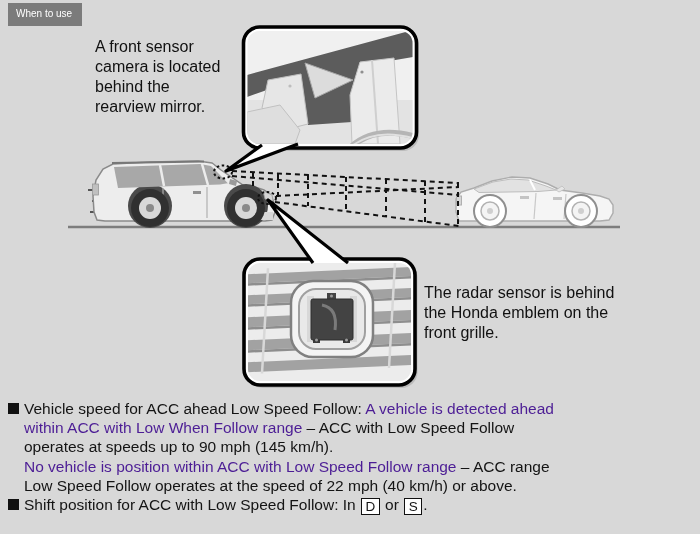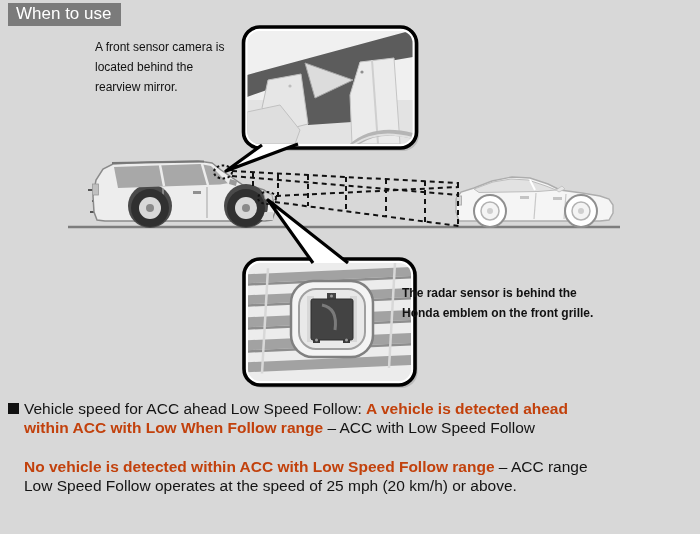--- a/index.html
+++ b/index.html
@@ -5,37 +5,37 @@
   html,body{margin:0;padding:0;}
   body{
     width:700px;height:534px;position:relative;overflow:hidden;
     background:#d8d8d8;
     font-family:"Liberation Sans","DejaVu Sans",sans-serif;
     color:#161616;
   }
   .badge{
     position:absolute;left:8px;top:3px;
     background:#7b7b7b;color:#ffffff;
-    font-size:17px;line-height:19px;padding:1px 10px 3px 8px;
+    font-size:10px;line-height:19px;padding:1px 10px 3px 8px;
   }
   .scene{position:absolute;left:0;top:0;}
   .callout-label{
-    position:absolute;font-size:12px;line-height:20px;color:#111;
+    position:absolute;font-size:16px;line-height:20px;color:#111;
   }
   #camera-label{left:95px;top:37px;width:134px;}
-  #radar-label{left:402px;top:283px;width:214px;font-weight:bold;}
+  #radar-label{left:424px;top:283px;width:214px;}
   .notes{
     position:absolute;left:8px;top:399px;width:674px;
     font-size:15.5px;line-height:19.2px;color:#141414;
   }
   .note{position:relative;padding-left:16px;}
   .note .bullet{
     position:absolute;left:0;top:4px;width:11px;height:11px;background:#111;
   }
-  .b{font-weight:bold;color:#c2410c;margin-top:12px;}
+  .b{font-weight:normal;color:#4c1d95;margin-top:12px;}
   .shift-key{
     display:inline-block;border:1.6px solid #111;background:#fff;
     font-size:13.5px;line-height:15px;padding:0 3.5px;
     vertical-align:-1px;margin:0 1px;
   }
 </style>
 </head>
 <body>
 
 <div class="badge">When to use</div>
@@ -175,17 +175,21 @@
 </svg>
 
 <div class="callout-label" id="camera-label">A front sensor camera is located behind the rearview mirror.</div>
 <div class="callout-label" id="radar-label">The radar sensor is behind the Honda emblem on the front grille.</div>
 
 <div class="notes">
   <div class="note">
     <span class="bullet"></span>
     <span>Vehicle speed for ACC ahead Low Speed Follow: </span><span class="b">A vehicle is detected ahead</span><br>
     <span class="b">within ACC with Low When Follow range</span><span> – ACC with Low Speed Follow</span><br>
-    <br>
-    <span class="b">No vehicle is detected within ACC with Low Speed Follow range</span><span> – ACC range</span><br>
-    <span>Low Speed Follow operates at the speed of 25 mph (20 km/h) or above.</span>
+    <span>operates at speeds up to 90 mph (145 km/h).</span><br>
+    <span class="b">No vehicle is position within ACC with Low Speed Follow range</span><span> – ACC range</span><br>
+    <span>Low Speed Follow operates at the speed of 22 mph (40 km/h) or above.</span>
+  </div>
+  <div class="note">
+    <span class="bullet"></span>
+    <span>Shift position for ACC with Low Speed Follow: In </span><span class="shift-key">D</span><span> or </span><span class="shift-key">S</span><span>.</span>
   </div>
 </div>
 
 </body></html>

